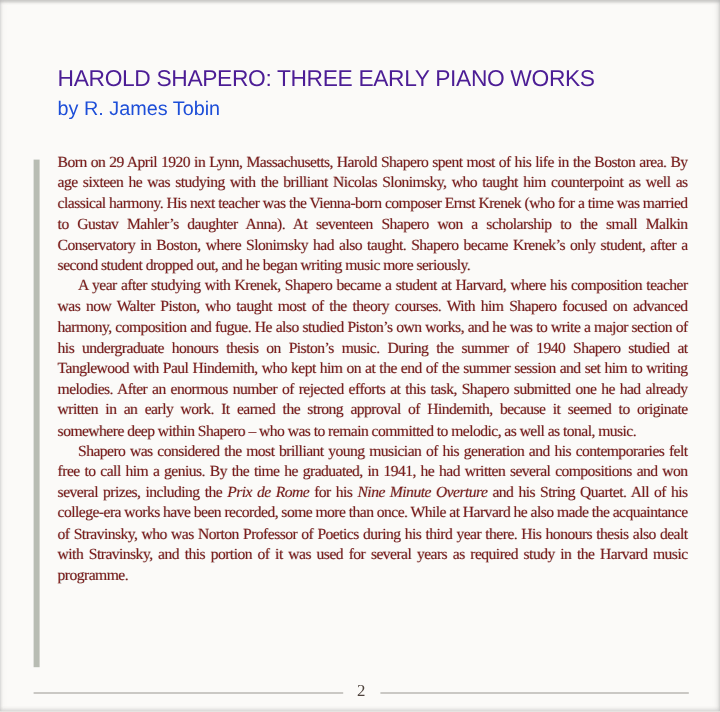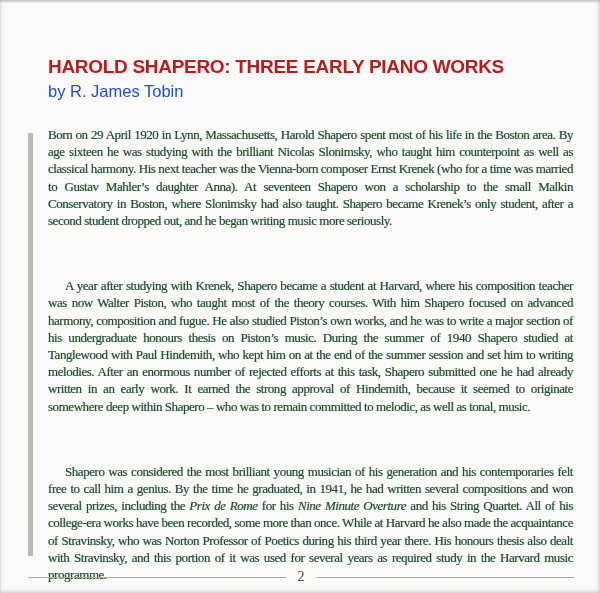--- a/index.html
+++ b/index.html
@@ -21,23 +21,23 @@
       inset 0 -2px 3px rgba(130,130,130,0.20),
       inset 2px 0 4px rgba(150,150,150,0.08);
     pointer-events:none;
   }
   .header {
     position:absolute; left:48px; top:56px; right:30px;
     font-family:"Liberation Sans", sans-serif;
   }
   .title {
     margin:0;
-    font-size:19px; font-weight:700;
+    font-size:19px; font-weight:400;
     letter-spacing:-0.3px;
-    color:#b91c1c;
+    color:#4c1d95;
     line-height:22px;
     white-space:nowrap;
   }
   .byline {
     margin:3px 0 0 0;
     font-size:16.5px; font-weight:400;
     color:#1d4ed8;
     line-height:20px;
   }
   .accent-bar {
@@ -47,26 +47,26 @@
     background:#b8bcb3;
   }
   .body-text {
     position:absolute;
     left:48px; top:126px;
     width:525px;
     font-size:13px;
     letter-spacing:-0.45px;
     line-height:17.2px;
     text-align:justify;
-    color:#14532d;
+    color:#7f1d1d;
     
     text-shadow: 0.45px 0 0 rgba(35,95,110,0.30), -0.45px 0 0 rgba(150,60,25,0.28);
   }
   .body-text p { margin:0; }
-  .body-text p.indent { text-indent:17px;margin-top:48px; }
+  .body-text p.indent { text-indent:17px; }
   .work-title { font-style:italic; }
   .footer {
     position:absolute;
     left:28px; right:26px; top:569px;
     height:16px;
     display:flex; align-items:center;
   }
   .footer-rule { flex:1; height:1px; background:#a9a8a3; }
   .page-number {
     margin:0 12px;

